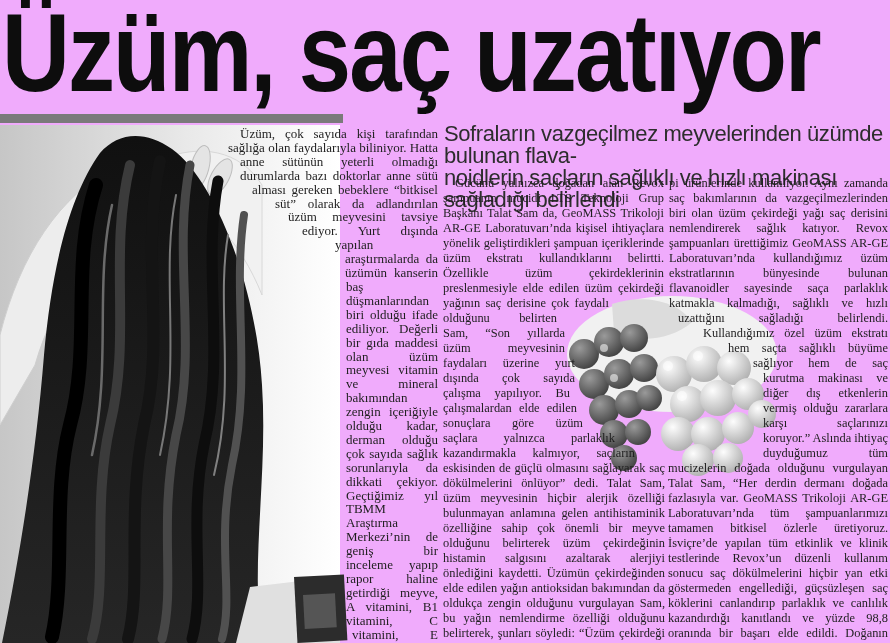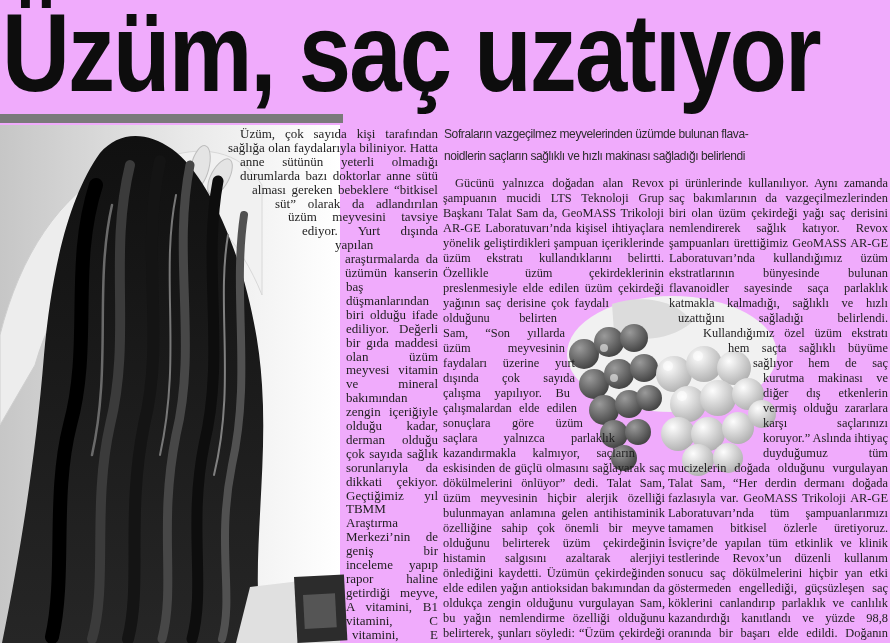--- a/index.html
+++ b/index.html
@@ -8,21 +8,21 @@
 
   .headline{position:absolute;left:2px;top:-6px;margin:0;z-index:3;
             font-family:"Liberation Sans", sans-serif;font-weight:bold;
             font-size:100px;line-height:1.05;letter-spacing:-2px;white-space:nowrap;
             color:#0d0d0d;transform:scale(0.94,1.12);transform-origin:0 0;}
 
   .headline-bar{position:absolute;left:0;top:114px;width:343px;height:9px;
                 background:#7a7a7a;z-index:2;}
 
   .subhead{position:absolute;left:444px;top:123px;width:447px;z-index:2;
-           font-family:"Liberation Sans", sans-serif;font-size:12px;line-height:22px;
+           font-family:"Liberation Sans", sans-serif;font-size:22px;line-height:22px;
            letter-spacing:-0.4px;color:#2d2d2d;}
 
   .col{position:absolute;text-align:justify;color:#1e1e1e;overflow:hidden;z-index:2;}
   .left-col{left:0;top:127px;width:440px;height:516px;font-size:13px;line-height:13.9px;
             text-indent:12px;padding-right:2px;box-sizing:border-box;}
   .mid-col{left:443px;top:176px;width:222px;height:467px;font-size:12.4px;line-height:15px;
            text-indent:12px;}
   .right-col{left:668px;top:176px;width:220px;height:467px;font-size:12.4px;line-height:15px;}
 
   .lf{float:left;clear:left;display:block;}

